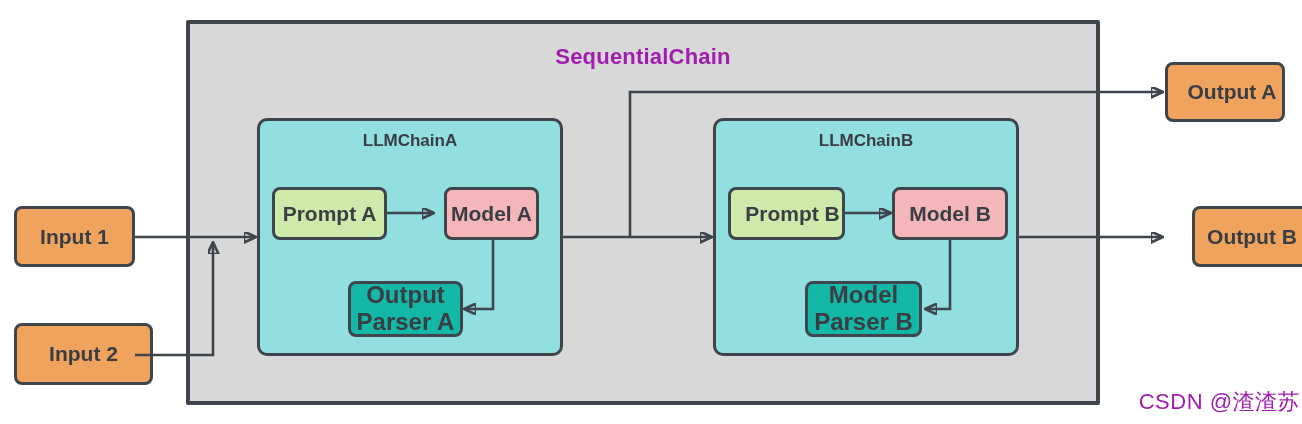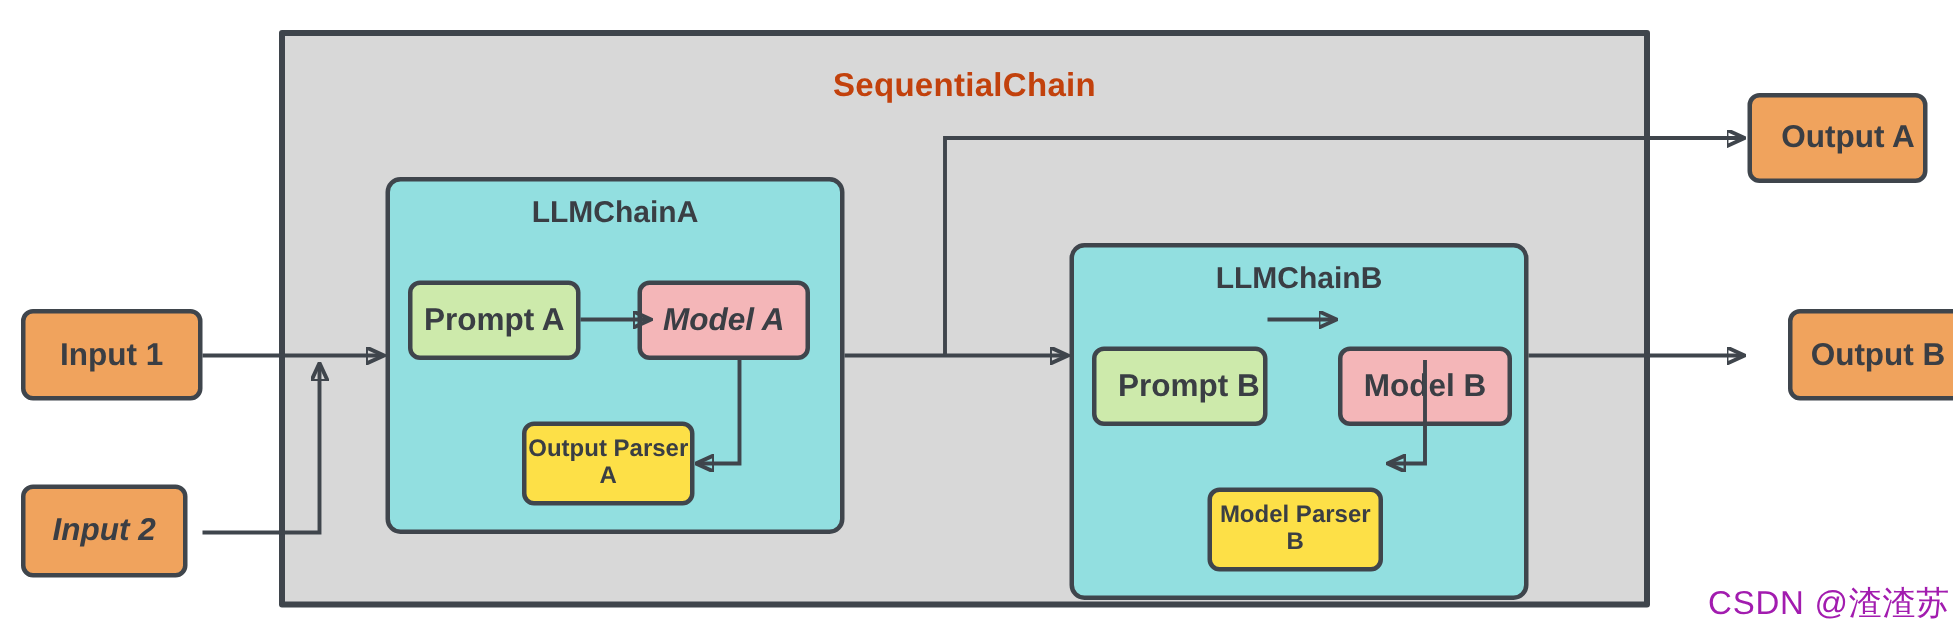--- a/index.html
+++ b/index.html
@@ -23,72 +23,72 @@
     border: 4px solid #3f454c;
     border-radius: 2px;
   }
   .seq-title {
     position: absolute;
     left: 0; top: 20px;
     width: 100%;
     text-align: center;
     font-size: 22px;
     font-weight: 700;
-    color: #c2410c;
+    color: #a21caf;
     letter-spacing: 0.2px;
   }
 
   
   .chain-box {
     position: absolute;
     width: 306px; height: 238px;
     background: #92dfe0;
     border: 3px solid #3f454c;
     border-radius: 10px;
   }
   .chain-a { left: 67px; top: 94px; }
-  .chain-b { left: 523px; top: 94px; margin-top: 44px; }
+  .chain-b { left: 523px; top: 94px; }
   .chain-title {
     position: absolute;
     left: 0; top: 10px;
     width: 100%;
     text-align: center;
-    font-size: 20px;
+    font-size: 17px;
     font-weight: 700;
     color: #3a3e44;
   }
 
   
   .node {
     position: absolute;
     display: flex;
     align-items: center;
     justify-content: center;
     text-align: center;
     font-size: 21px;
     font-weight: 700;
     color: #3a3e44;
     border: 3px solid #3f454c;
     border-radius: 8px;
     line-height: 1.12;
   }
   .node-green  { background: #cdeaab; }
   .node-pink   { background: #f4b6b8; }
-  .node-purple { background: #fde047; font-size: 16px; }
+  .node-purple { background: #14b8a6; font-size: 24px; }
   .node-orange { background: #f0a35d; }
 
   .prompt-a { left: 12px;  top: 66px;  width: 115px; height: 53px; }
-  .model-a  { left: 165px; top: 66px;  width: 115px; height: 53px; font-style: italic; }
+  .model-a  { left: 184px; top: 66px;  width: 95px; height: 53px; }
   .parser-a { left: 88px;  top: 160px; width: 115px; height: 56px; }
   .prompt-b { left: 12px;  top: 66px;  width: 117px; height: 53px; padding-left: 12px; }
   .model-b  { left: 176px; top: 66px;  width: 116px; height: 53px; }
   .parser-b { left: 89px;  top: 160px; width: 117px; height: 56px; }
 
   .input-1  { left: 14px;   top: 206px; width: 121px; height: 61px; }
-  .input-2  { left: 14px;   top: 323px; width: 111px; height: 62px; font-style: italic; }
+  .input-2  { left: 14px;   top: 323px; width: 139px; height: 62px; }
   .output-a { left: 1165px; top: 62px;  width: 120px; height: 60px; padding-left: 14px; }
   .output-b { left: 1165px; top: 206px; width: 120px; height: 61px; margin-left: 27px; }
 
   
   .arrows {
     position: absolute;
     left: 0; top: 0;
     width: 1302px; height: 424px;
     pointer-events: none;
     z-index: 5;

